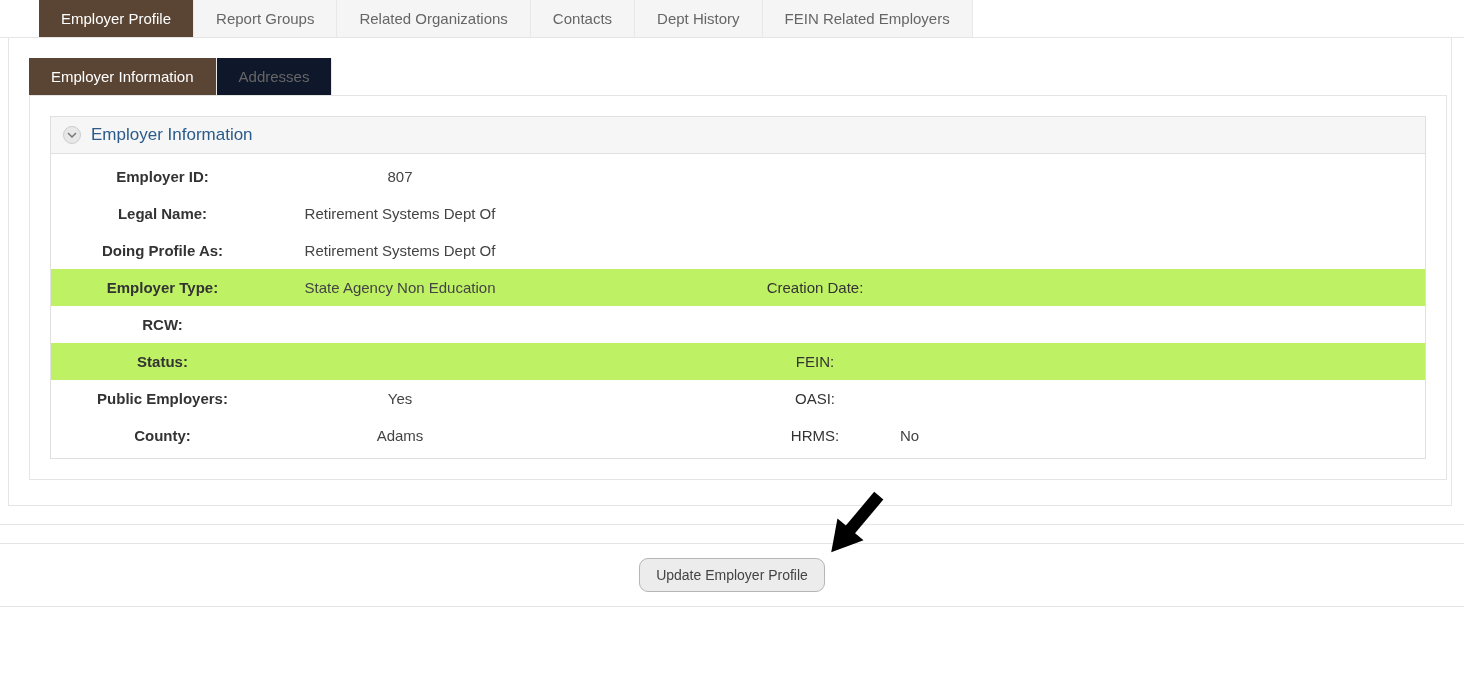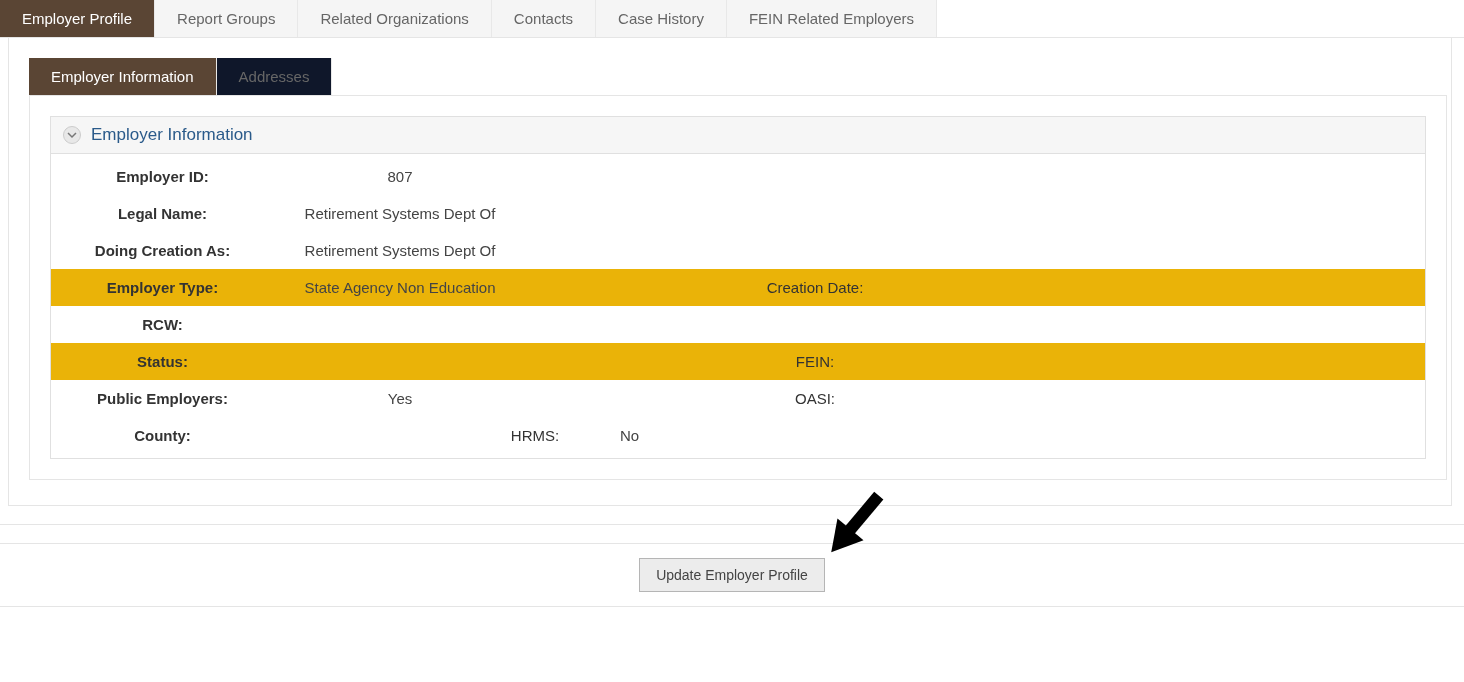--- a/index.html
+++ b/index.html
@@ -7,20 +7,21 @@
     font-family: "Helvetica Neue", Helvetica, Arial, sans-serif;
     font-size: 15px;
     color: #333;
     background: #fff;
     width: 1464px;
   }
   .outer-tabs {
     display: flex;
     border-bottom: 1px solid #e5e5e5;
     background: #fff;
+    padding-left: 39px;
   }
   .outer-tab {
     padding: 10px 22px;
     color: #666;
     background: #f5f5f5;
     border-right: 1px solid #e8e8e8;
     cursor: pointer;
     font-size: 15px;
   }
   .outer-tab.active {
@@ -80,21 +81,21 @@
     font-size: 17px;
   }
   .fields {
     padding: 4px 0;
   }
   .row {
     display: flex;
     padding: 10px 14px;
     text-align: center;
   }
-  .row.shaded { background: #eab308; }
+  .row.shaded { background: #bef264; }
   .cell-label {
     font-weight: bold;
     color: #333;
     width: 195px;
     flex-shrink: 0;
   }
   .cell-value {
     color: #444;
     width: 280px;
     flex-shrink: 0;
@@ -120,41 +121,41 @@
     margin-top: 18px;
     padding: 14px 0;
     text-align: center;
     position: relative;
   }
   .update-btn {
     display: inline-block;
     padding: 8px 16px;
     background: #ececec;
     border: 1px solid #b5b5b5;
-    border-radius: 0;
+    border-radius: 9px;
     color: #444;
     font-size: 14px;
     cursor: pointer;
   }
   .arrow-overlay {
     position: absolute;
     left: 810px;
     top: -65px;
     pointer-events: none;
   }
 </style>
 </head>
 <body>
 
 <div class="outer-tabs">
   <div class="outer-tab active">Employer Profile</div>
   <div class="outer-tab">Report Groups</div>
   <div class="outer-tab">Related Organizations</div>
   <div class="outer-tab">Contacts</div>
-  <div class="outer-tab">Case History</div>
+  <div class="outer-tab">Dept History</div>
   <div class="outer-tab">FEIN Related Employers</div>
 </div>
 
 <div class="main-panel">
 
   <div class="inner-tabs">
     <div class="inner-tab active">Employer Information</div>
     <div class="inner-tab">Addresses</div>
   </div>
 
@@ -175,21 +176,21 @@
           <div class="cell-label">Employer ID:</div>
           <div class="cell-value">807</div>
         </div>
 
         <div class="row">
           <div class="cell-label">Legal Name:</div>
           <div class="cell-value">Retirement Systems Dept Of</div>
         </div>
 
         <div class="row">
-          <div class="cell-label">Doing Creation As:</div>
+          <div class="cell-label">Doing Profile As:</div>
           <div class="cell-value">Retirement Systems Dept Of</div>
         </div>
 
         <div class="row shaded">
           <div class="cell-label">Employer Type:</div>
           <div class="cell-value">State Agency Non Education</div>
           <div class="cell-label2">Creation Date:</div>
           <div class="cell-value2"></div>
         </div>
 
@@ -207,20 +208,21 @@
 
         <div class="row">
           <div class="cell-label">Public Employers:</div>
           <div class="cell-value">Yes</div>
           <div class="cell-label2">OASI:</div>
           <div class="cell-value2"></div>
         </div>
 
         <div class="row">
           <div class="cell-label">County:</div>
+          <div class="cell-value">Adams</div>
           <div class="cell-label2">HRMS:</div>
           <div class="cell-value2">No</div>
         </div>
 
       </div>
     </div>
   </div>
 </div>
 
 <div class="divider"></div>

